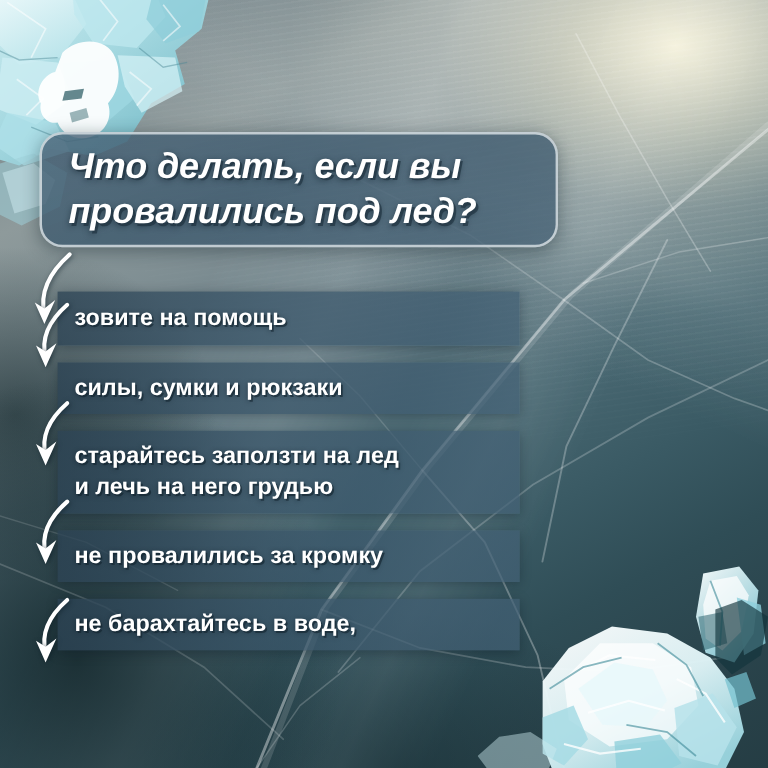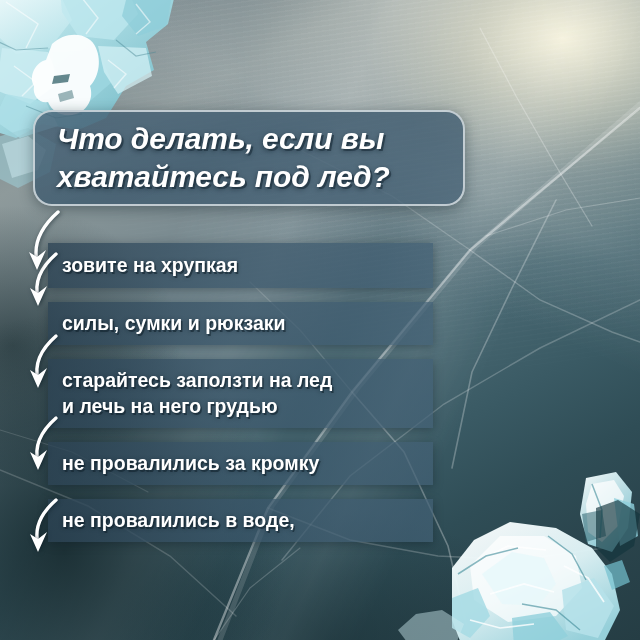--- a/index.html
+++ b/index.html
@@ -257,44 +257,44 @@
   </div>
 
   <div class="ice-cluster" style="left:398px;top:606px;">
     <svg width="70" height="40" viewBox="0 0 70 40" xmlns="http://www.w3.org/2000/svg">
       <path d="M0 24 L18 8 L44 4 L66 18 L58 38 L12 40 Z" fill="#cfeaef" opacity=".45"></path>
     </svg>
   </div>
 
   <div id="title-banner">
     <div class="tline">Что делать, если вы</div>
-    <div class="tline">хватайтесь под лед?</div>
+    <div class="tline">провалились под лед?</div>
   </div>
 
   <div id="steps">
 
     <div class="step">
-      <div class="ln">зовите на хрупкая</div>
+      <div class="ln">зовите на помощь</div>
     </div>
 
     <div class="step two-line">
       <div class="ln">силы, сумки и рюкзаки</div>
     </div>
 
     <div class="step two-line">
       <div class="ln">старайтесь заползти на лед</div>
       <div class="ln">и лечь на него грудью</div>
     </div>
 
     <div class="step two-line">
       <div class="ln">не провалились за кромку</div>
     </div>
 
     <div class="step two-line">
-      <div class="ln">не провалились в воде,</div>
+      <div class="ln">не барахтайтесь в воде,</div>
     </div>
 
   </div>
 
   <div id="arrows">
     <svg viewBox="0 0 640 640" xmlns="http://www.w3.org/2000/svg">
       <g fill="none" stroke="#ffffff" stroke-width="3.4" stroke-linecap="round" style="filter:drop-shadow(1px 1px 2px rgba(10,25,35,.55));">
         <path d="M56 254 C40 268 34 282 38 298"></path>
         <path d="M56 336 C40 350 34 364 38 380"></path>
         <path d="M56 418 C40 432 34 446 38 462"></path>

